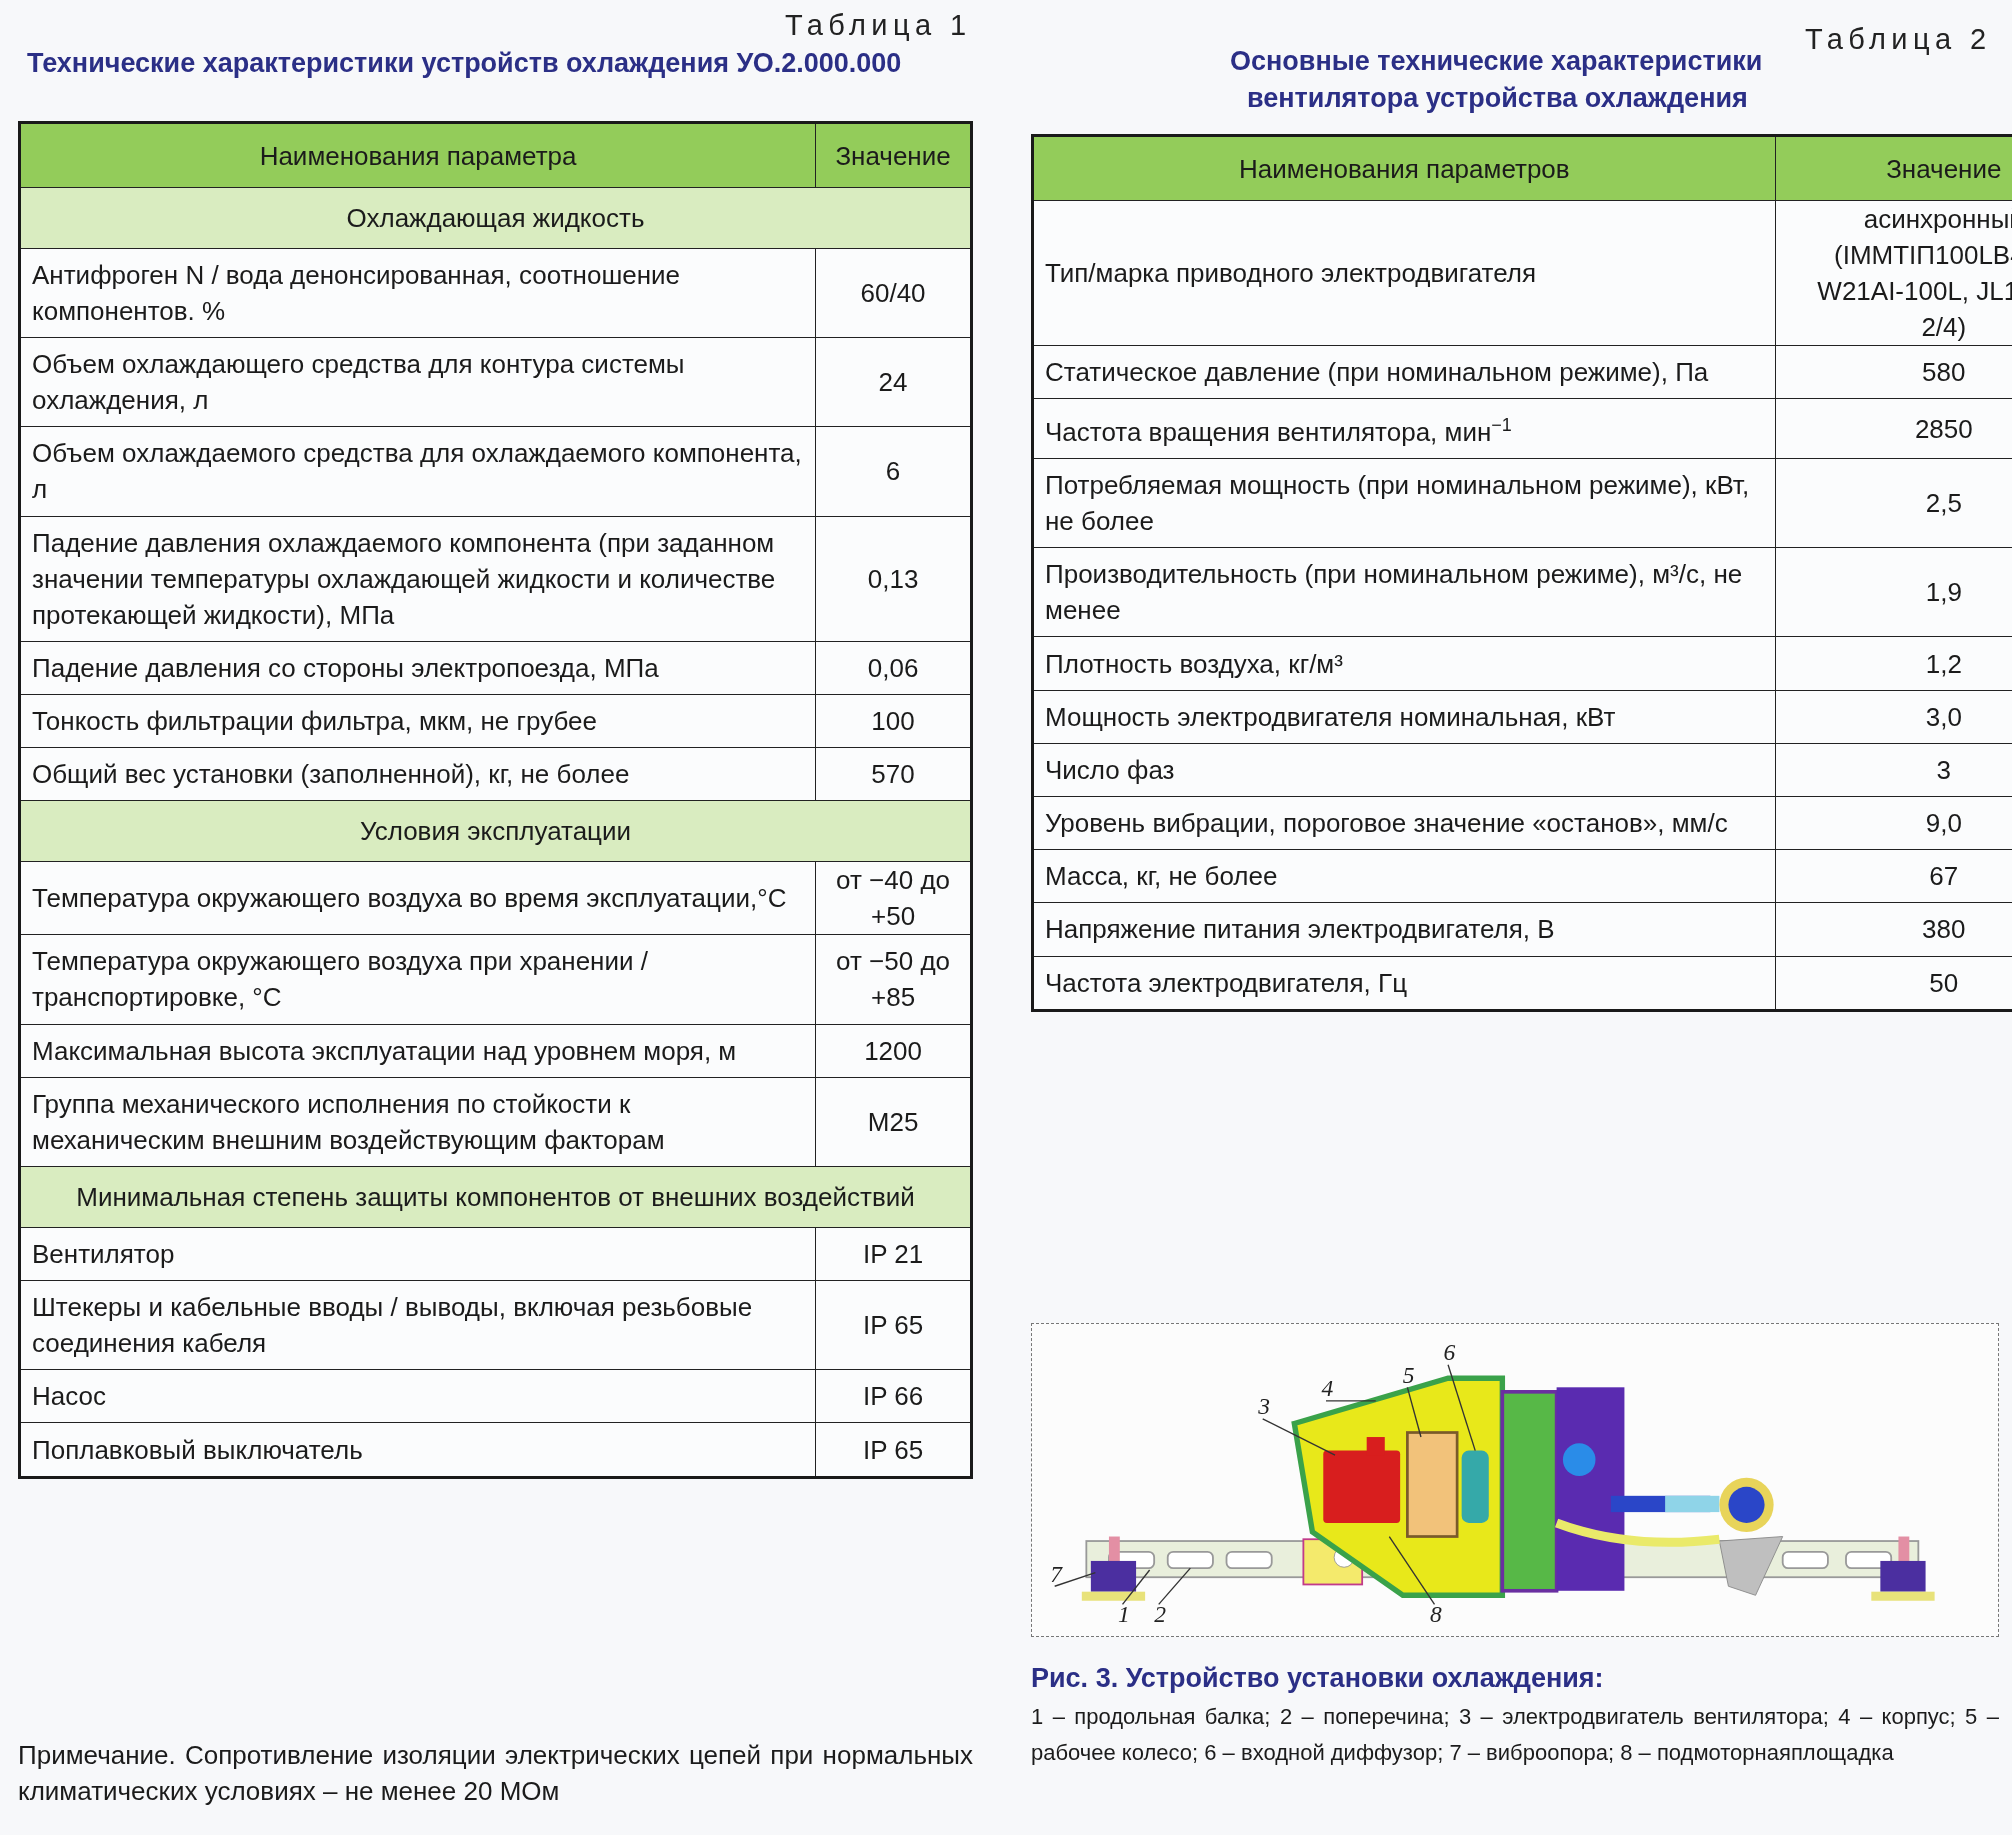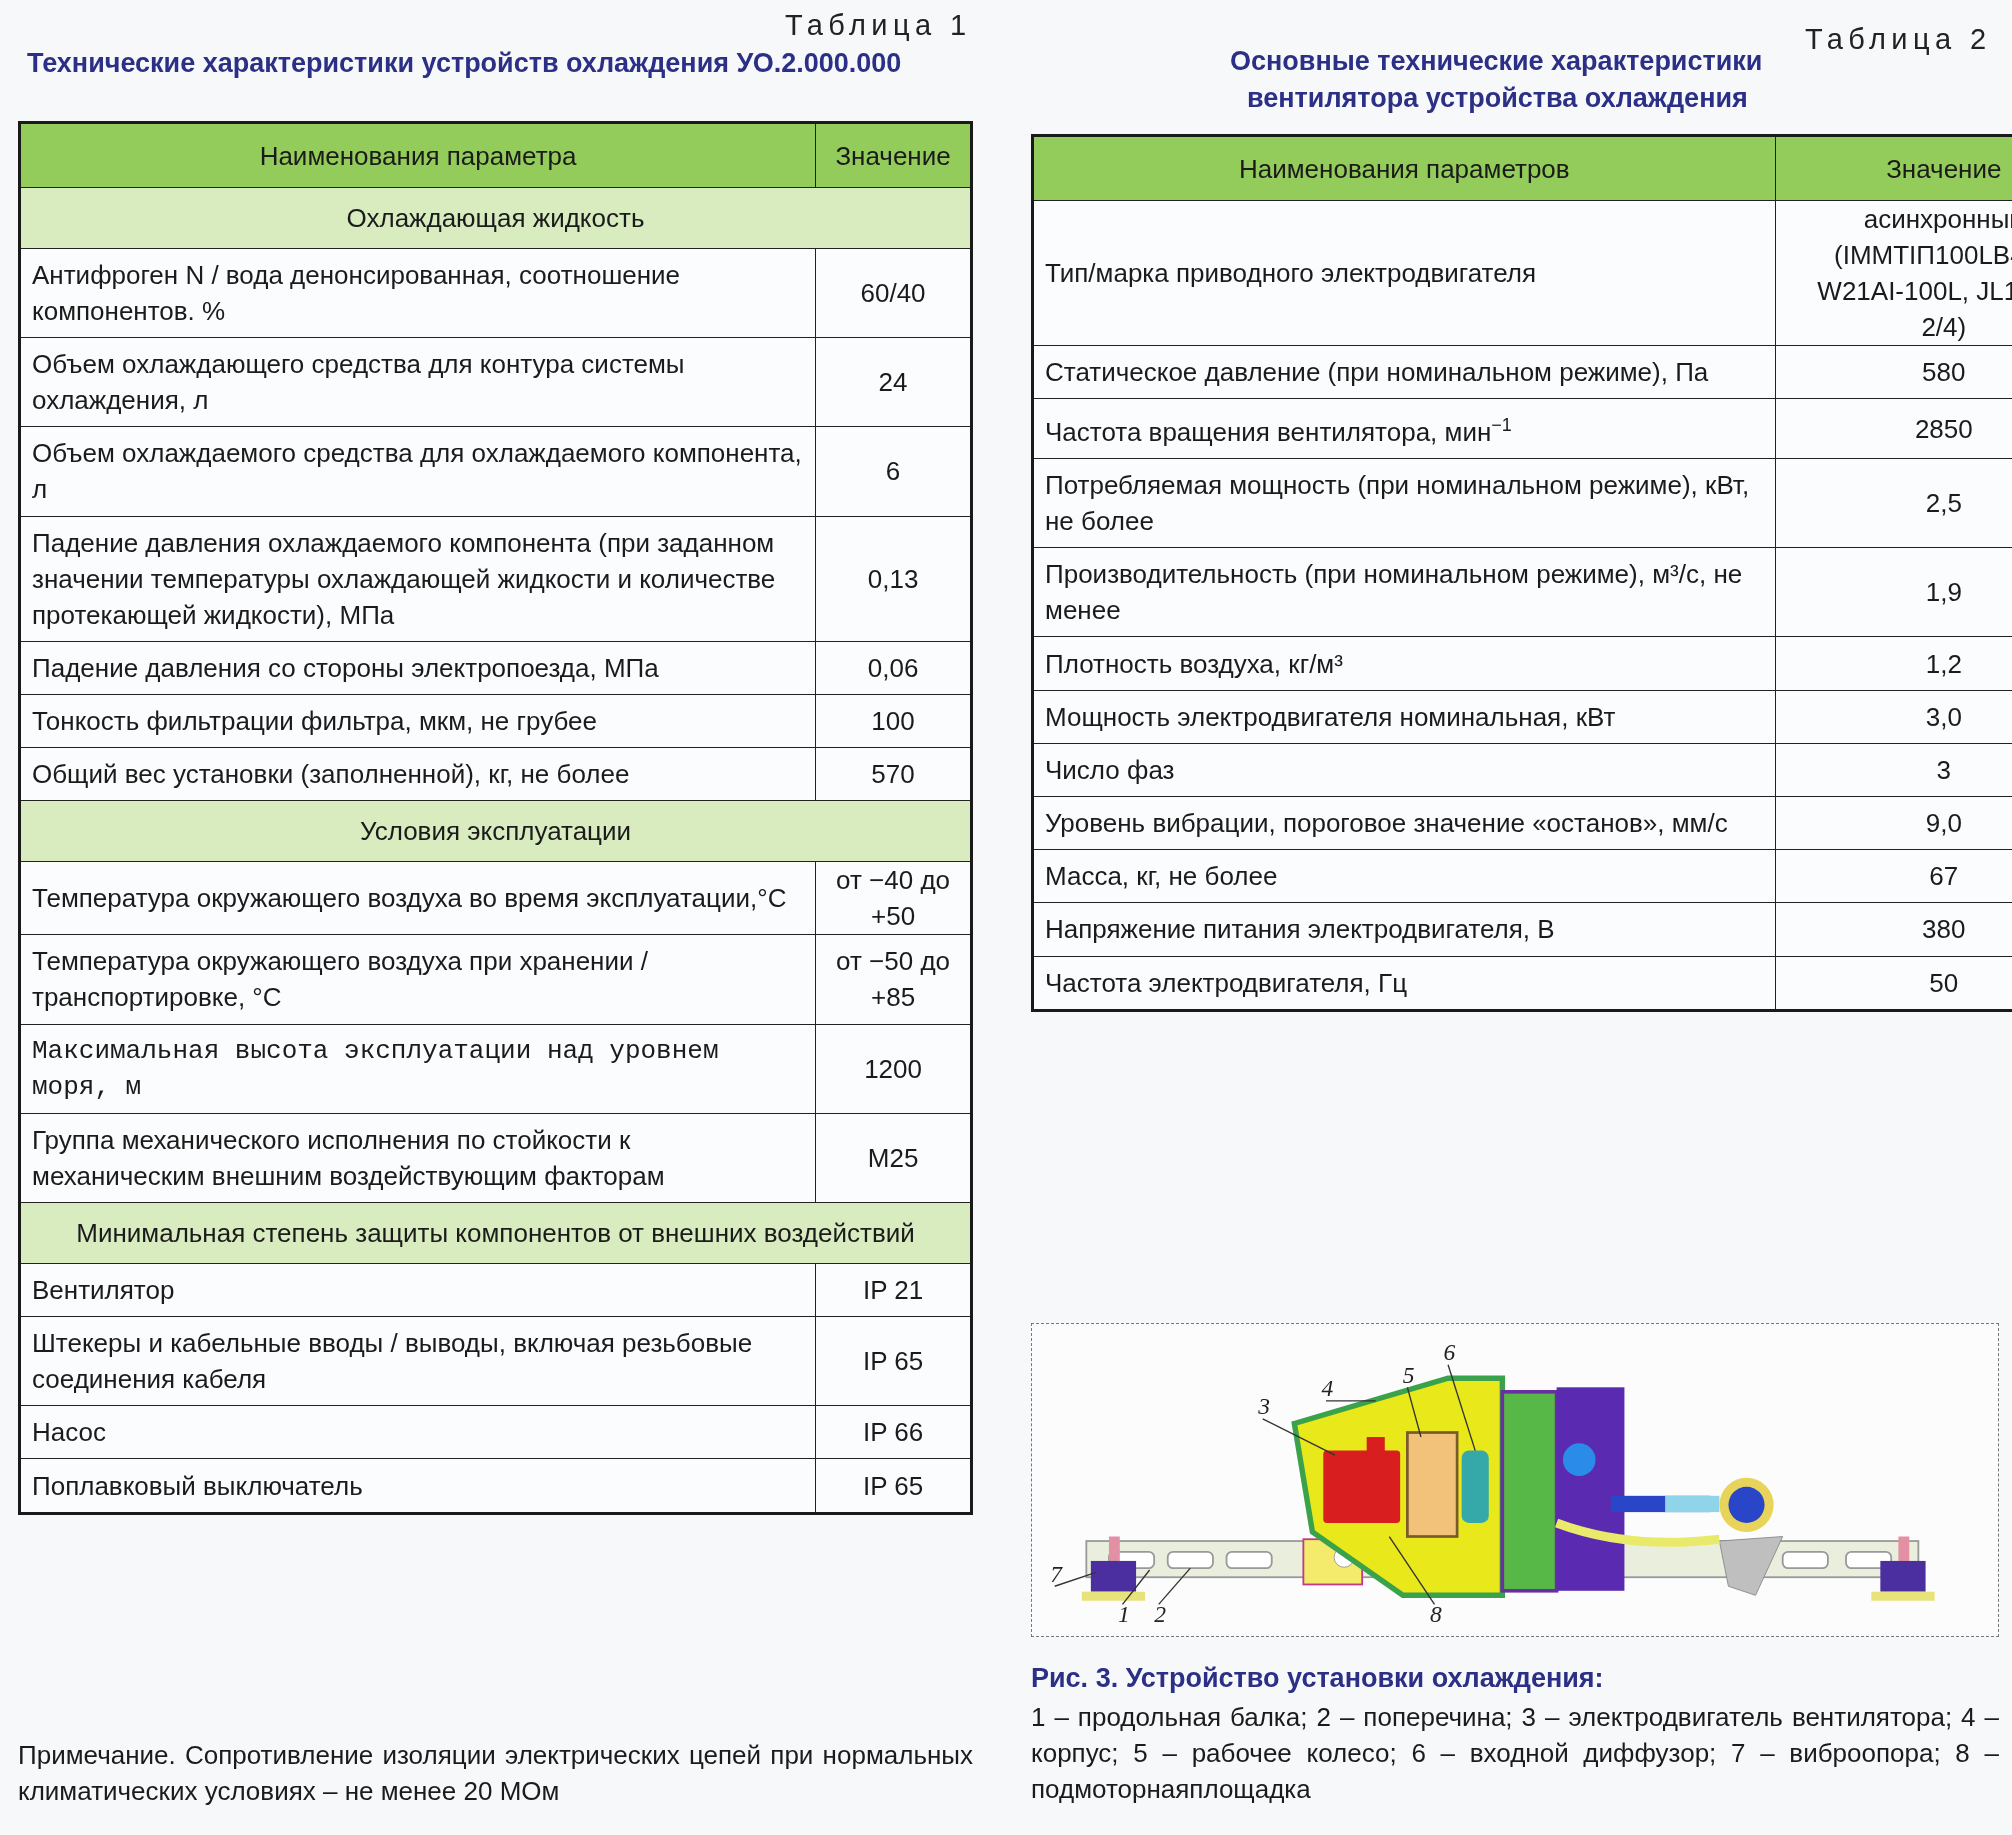--- a/index.html
+++ b/index.html
@@ -31,21 +31,21 @@
   }
   .fig-box {
     position:absolute; left:1031px; top:1323px; width:966px; height:312px;
     border:1.8px dashed #777; background:#fcfcfc;
   }
   .caption-title {
     position:absolute; left:1031px; top:1663px; font-size:27px; font-weight:bold;
     color:#2b2f86;
   }
   .caption-body {
-    position:absolute; left:1031px; top:1699px; width:968px; font-size:26px;
+    position:absolute; left:1031px; top:1699px; width:968px; font-size:22px;
     line-height:36px; text-align:justify;
   }
 </style>
 </head>
 <body>
 
 <div class="tbl-label" style="left:785px; top:9px;">Таблица 1</div>
 <div class="tbl-title" style="left:27px; top:45px;">Технические характеристики устройств охлаждения УО.2.000.000</div>
 
 <table class="spec" style="left:18px; top:101px; width:955px;margin-top:20px;">
@@ -96,21 +96,21 @@
       </tr>
       <tr>
         <td style="padding: 8.1px 11px;">Температура окружающего воздуха во время эксплуатации,°С</td>
         <td class="v">от −40 до +50</td>
       </tr>
       <tr>
         <td style="padding: 8.1px 11px;">Температура окружающего воздуха при хранении / транспортировке, °С</td>
         <td class="v">от −50 до +85</td>
       </tr>
       <tr>
-        <td style="padding: 8.1px 11px; font-family: Liberation Mono, monospace;">Максимальная высота эксплуатации над уровнем моря, м</td>
+        <td style="padding: 8.1px 11px;">Максимальная высота эксплуатации над уровнем моря, м</td>
         <td class="v">1200</td>
       </tr>
       <tr>
         <td style="padding: 8.1px 11px;">Группа механического исполнения по стойкости к механическим внешним воздействующим факторам</td>
         <td class="v">М25</td>
       </tr>
       <tr class="sec">
         <td colspan="2">Минимальная степень защиты компонентов от внешних воздействий</td>
       </tr>
       <tr>

